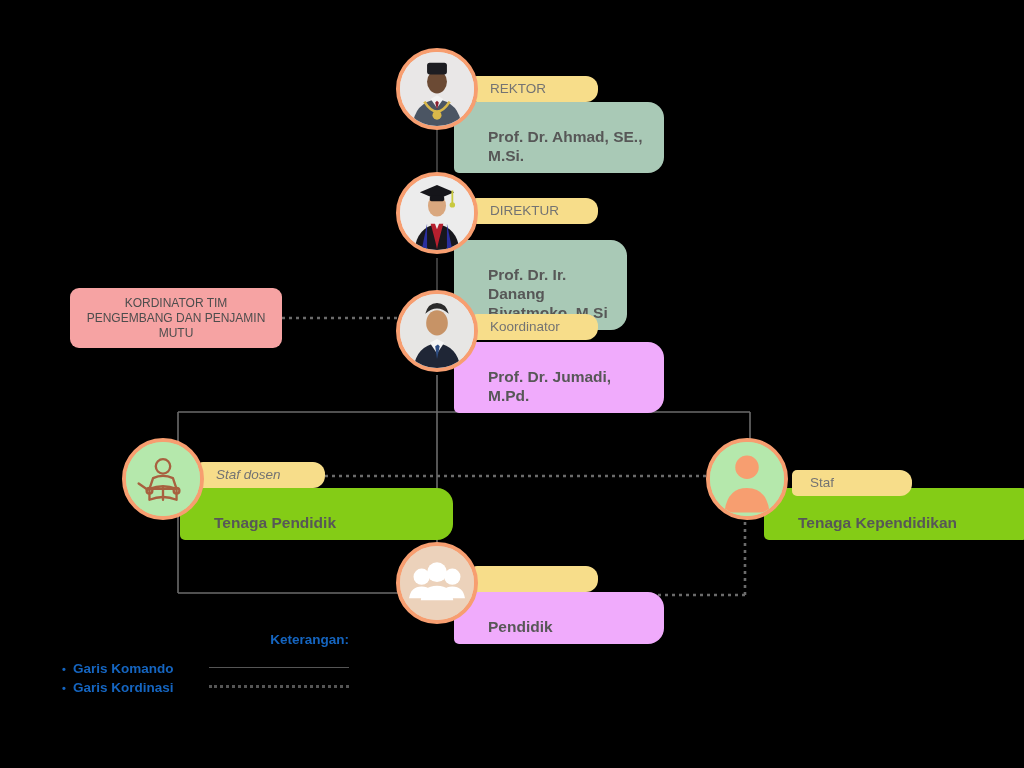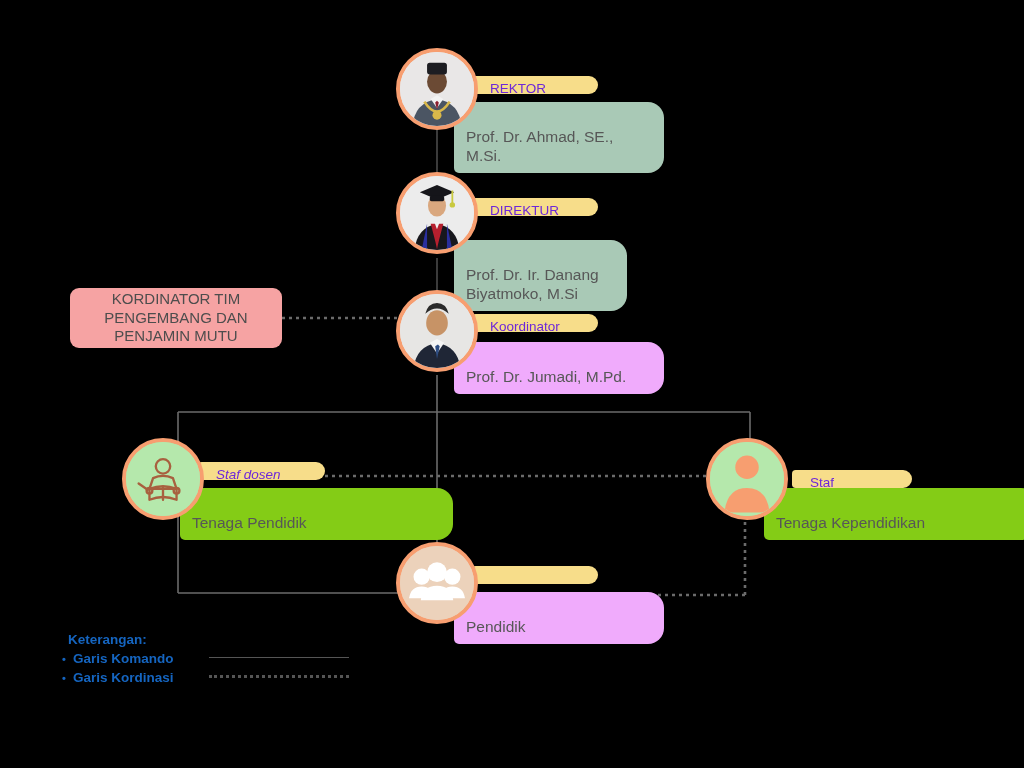--- a/index.html
+++ b/index.html
@@ -42,75 +42,75 @@
     border-radius: 50%;
     border: 4px solid #f79e70;
     box-sizing: border-box;
     overflow: hidden;
     background: #eceaea;
     z-index: 4;
   }
   .avatar svg { display: block; width: 100%; height: 100%; }
   .badge {
     position: absolute;
-    height: 18px;
+    height: 26px;
     line-height: 26px;
     background: #f7dd8a;
     border-radius: 5px 12px 12px 5px;
-    color: #6d28d9;
+    color: #737373;
     font-size: 13.5px;
     padding: 0 14px 0 18px;
     white-space: nowrap;
     z-index: 3;
     box-sizing: border-box;
   }
   .namebar {
     position: absolute;
     border-radius: 5px 16px 16px 5px;
     color: #575757;
     font-size: 15.5px;
-    font-weight: normal;
-    padding: 7px 16px 7px 12px;
+    font-weight: bold;
+    padding: 7px 16px 7px 34px;
     white-space: pre-line;
     z-index: 2;
     box-sizing: border-box;
     line-height: 1.22;
   }
   .namebar.green { background: #a9c9b6; }
   .namebar.tan   { background: #f0abfc; }
   .namebar.purple{ background: #84cc16; }
 
   
   .pinkbox {
     position: absolute;
     background: #f6a3a3;
     border-radius: 9px;
     color: #4d4d4d;
-    font-size: 15px;
+    font-size: 12px;
     text-align: center;
     line-height: 1.25;
     display: flex;
     align-items: center;
     justify-content: center;
     padding: 6px 10px;
     box-sizing: border-box;
     z-index: 3;
   }
 
   
   .legend {
     position: absolute;
     left: 60px;
     top: 632px;
     color: #1565c0;
     font-size: 13.5px;
     font-weight: bold;
     z-index: 5;
   }
-  .legend-title { margin: 0 0 2px 8px; }
+  .legend-title { margin: 0 0 12px 8px; text-align: right; }
   .legend-row {
     display: flex;
     align-items: center;
     height: 19px;
   }
   .legend-bullet {
     width: 8px;
     text-align: center;
     margin-right: 5px;
     font-size: 11px;

